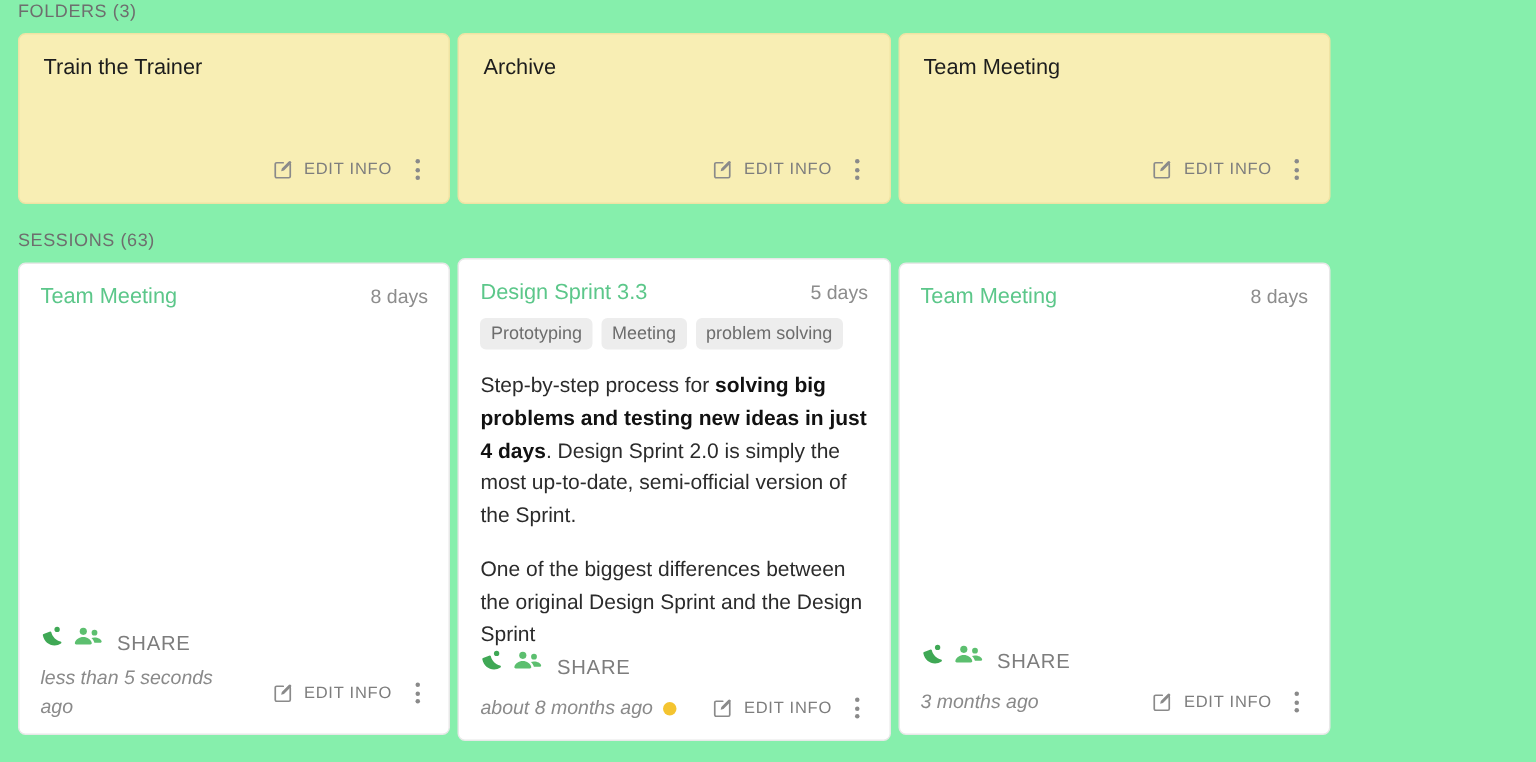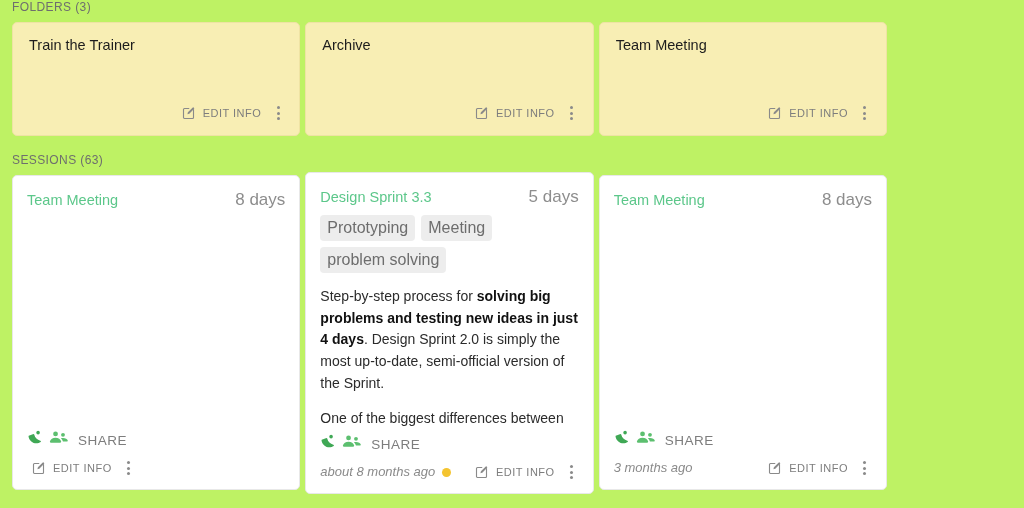--- a/index.html
+++ b/index.html
@@ -10,21 +10,21 @@
     height: 508px;
     background: #f7f7f7;
     font-family: "Liberation Sans", sans-serif;
     -webkit-font-smoothing: antialiased;
   }
   .page {
     position: relative;
     width: 1024px;
     height: 508px;
     overflow: hidden;
-    background: #bef264;
+    background: #86efac;
   }
 
   
   .section-label {
     position: absolute;
     left: 12px;
     font-size: 12px;
     letter-spacing: 0.4px;
     color: #6e6e6e;
     font-weight: 400;
@@ -128,35 +128,35 @@
     color: #5cc78a;
     font-size: 14.5px;
     font-weight: 400;
     line-height: 1.2;
     white-space: nowrap;
     overflow: hidden;
     text-overflow: ellipsis;
   }
   .session-age {
     color: #8d8d8d;
-    font-size: 17px;
+    font-size: 13px;
     white-space: nowrap;
     flex: none;
   }
 
   .tags {
     display: flex;
     gap: 6px;
     padding: 8px 14px 0 14px;
     flex-wrap: wrap;
   }
   .tag {
     background: #ededed;
     color: #6d6d6d;
-    font-size: 16px;
+    font-size: 12px;
     border-radius: 4px;
     padding: 3px 7px;
     line-height: 1.25;
     white-space: nowrap;
   }
 
   .session-body {
     padding: 13px 14px 0 14px;
     font-size: 14px;
     line-height: 1.55;
@@ -311,20 +311,23 @@
               <span><svg width="20" height="17" viewBox="0 0 26 22" fill="#5cbf6f">
                   <circle cx="8.5" cy="5" r="3.1"></circle>
                   <circle cx="18.2" cy="6.2" r="2.5"></circle>
                   <path d="M8.5 10c-3.6 0-6.6 2.1-7.3 5-.2.8.4 1.5 1.2 1.5h12.2c.8 0 1.4-.7 1.2-1.5-.7-2.9-3.7-5-7.3-5z"></path>
                   <path d="M18.2 10.3c-1 0-1.9.2-2.7.5 1.3 1.1 2.2 2.5 2.6 4.1h5.1c.8 0 1.3-.6 1.2-1.3-.5-1.9-3-3.3-6.2-3.3z"></path>
                 </svg></span>
             </span>
             <span class="share-label">SHARE</span>
           </div>
           <div class="meta-row">
+            <span class="timestamp-wrap">
+              <span class="timestamp wrap2">less than 5 seconds ago</span>
+            </span>
             <span class="foot-actions">
               <div class="edit-info">
                 <span>
                   <svg width="15" height="15" viewBox="0 0 24 24" fill="none" stroke="#8a8a8a" stroke-width="1.8" stroke-linecap="round" stroke-linejoin="round">
                     <path d="M20 5.5v13a1.5 1.5 0 0 1-1.5 1.5h-13A1.5 1.5 0 0 1 4 18.5v-13A1.5 1.5 0 0 1 5.5 4h7"></path>
                     <path d="M18.4 2.6a1.6 1.6 0 0 1 2.3 2.3l-7.4 7.4-3 .7.7-3z" fill="#8a8a8a" stroke="none"></path>
                   </svg>
                 </span>
                 <span>EDIT INFO</span>
               </div>

